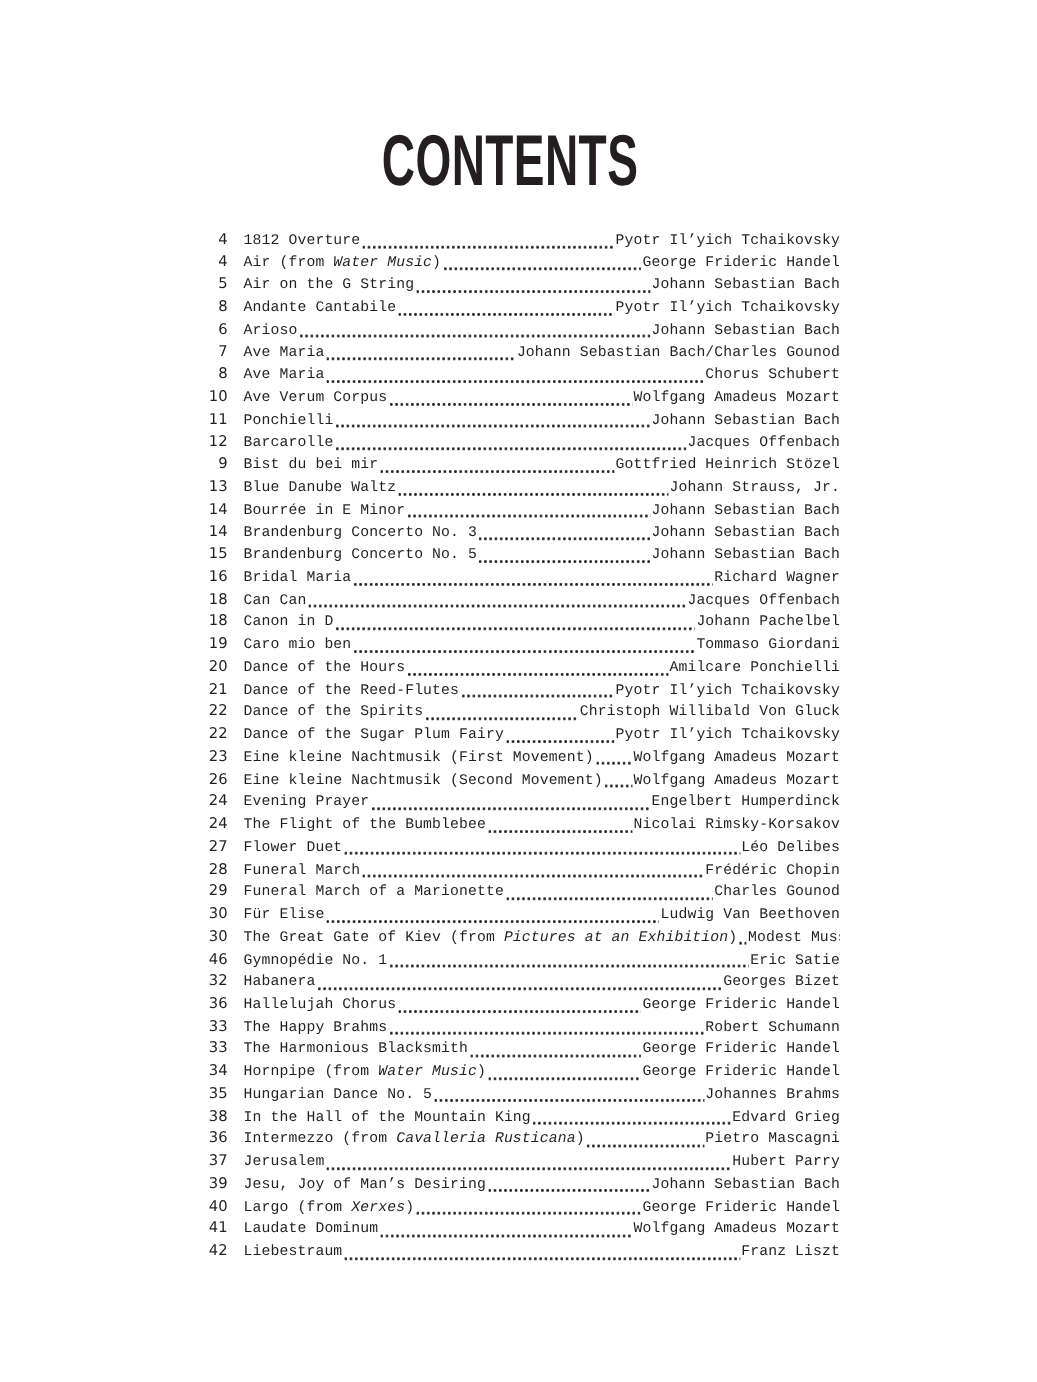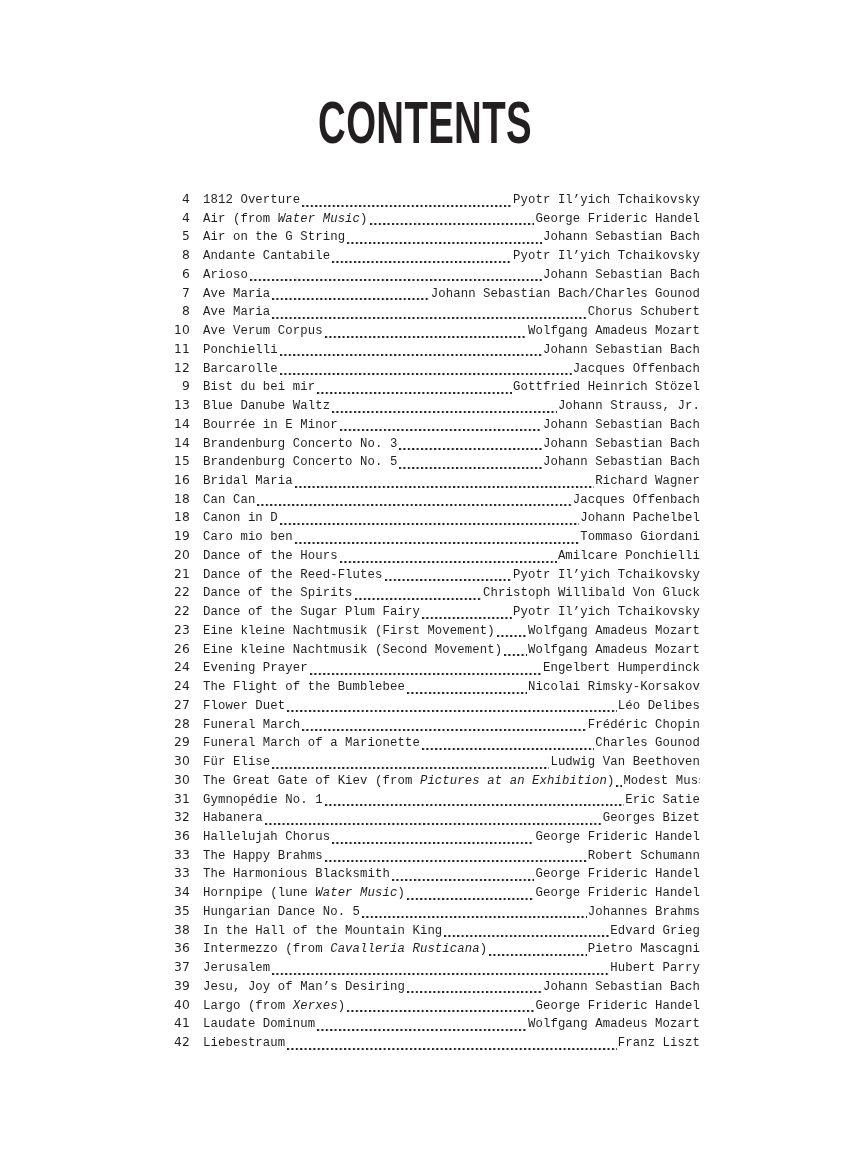--- a/index.html
+++ b/index.html
@@ -7,21 +7,21 @@
     position: relative;
     width: 864px;
     height: 1152px;
     margin: 0 auto;
     background: #ffffff;
     color: #231f20;
     overflow: hidden;
   }
   .title-wrap {
     position: absolute;
-    top: 93px;
+    top: 104px;
     left: 150px;
     width: 550px;
     text-align: center;
   }
   .page-title {
     display: inline-block;
     margin: 0;
     font-family: "Liberation Sans", sans-serif;
     font-weight: 900;
     font-size: 60px;
@@ -303,21 +303,21 @@
   </div>
 
   <div class="row">
     <span class="num">30</span>
     <span class="ttl"><span>The Great Gate of Kiev (from </span><span class="it">Pictures at an Exhibition</span><span>)</span></span>
     <span class="leader"></span>
     <span class="comp">Modest Mussorgsky</span>
   </div>
 
   <div class="row">
-    <span class="num">31</span>
+    <span class="num">46</span>
     <span class="ttl"><span>Gymnopédie No. 1</span></span>
     <span class="leader"></span>
     <span class="comp">Eric Satie</span>
   </div>
 
   <div class="row">
     <span class="num">32</span>
     <span class="ttl"><span>Habanera</span></span>
     <span class="leader"></span>
     <span class="comp">Georges Bizet</span>
@@ -339,21 +339,21 @@
 
   <div class="row">
     <span class="num">33</span>
     <span class="ttl"><span>The Harmonious Blacksmith</span></span>
     <span class="leader"></span>
     <span class="comp">George Frideric Handel</span>
   </div>
 
   <div class="row">
     <span class="num">34</span>
-    <span class="ttl"><span>Hornpipe (lune </span><span class="it">Water Music</span><span>)</span></span>
+    <span class="ttl"><span>Hornpipe (from </span><span class="it">Water Music</span><span>)</span></span>
     <span class="leader"></span>
     <span class="comp">George Frideric Handel</span>
   </div>
 
   <div class="row">
     <span class="num">35</span>
     <span class="ttl"><span>Hungarian Dance No. 5</span></span>
     <span class="leader"></span>
     <span class="comp">Johannes Brahms</span>
   </div>

